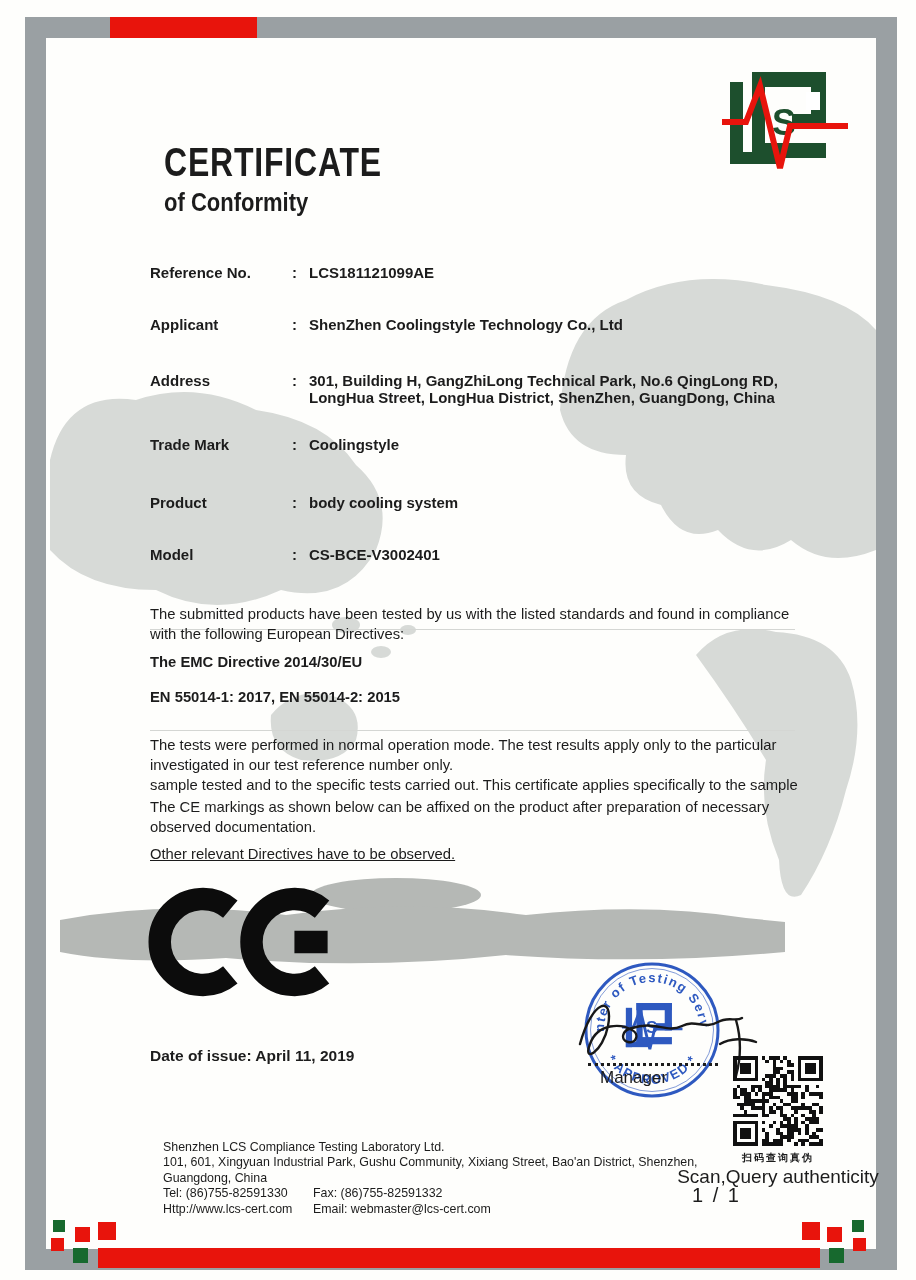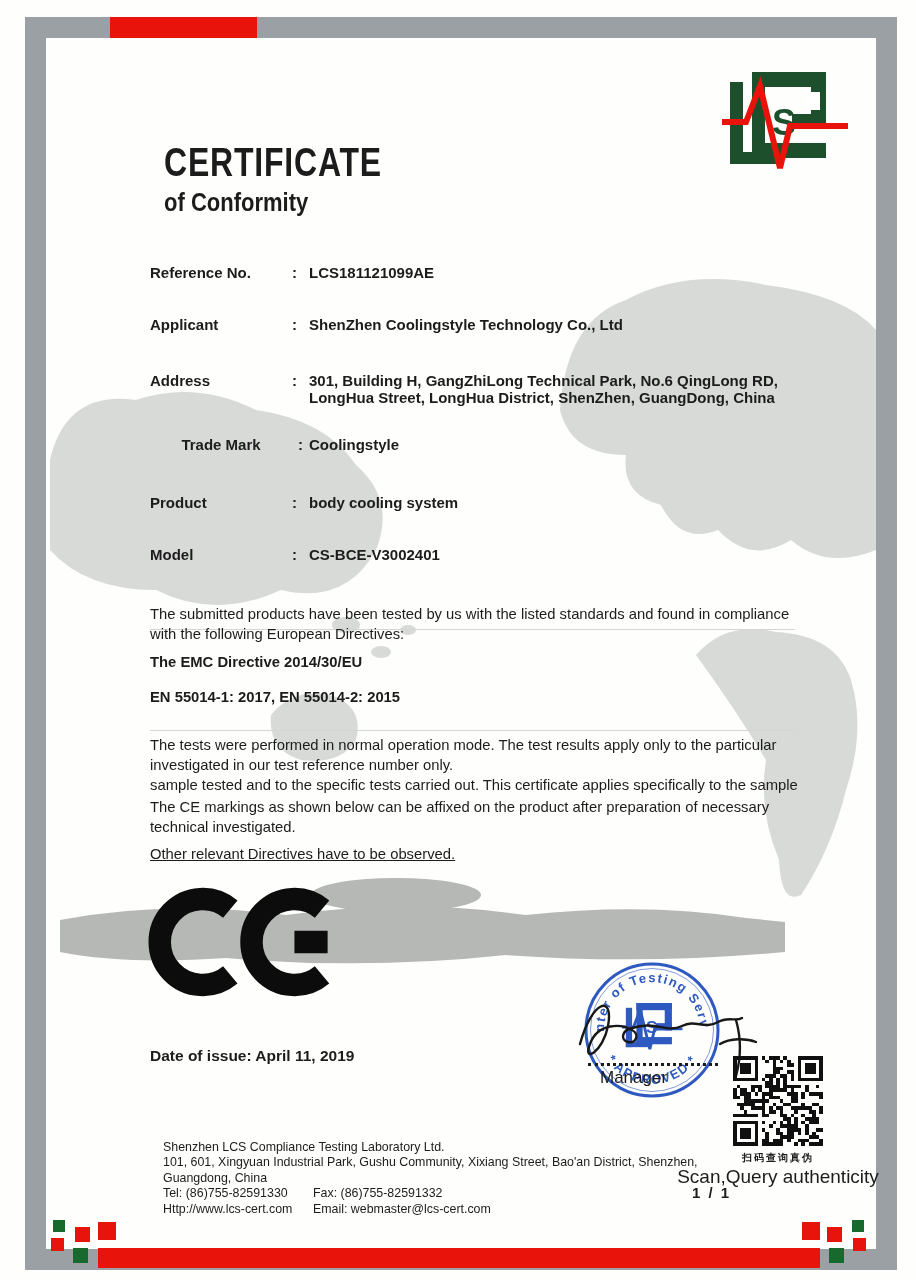--- a/index.html
+++ b/index.html
@@ -21,21 +21,21 @@
   .f-colon{width:17px;flex:0 0 17px;}
   .f-value{white-space:nowrap;}
   .bline{font-size:14.8px;line-height:20px;white-space:nowrap;}
   .bbold{font-weight:bold;}
   .rule{height:1px;background:#d4d6d3;}
   .foot{font-size:12.4px;line-height:15.4px;white-space:nowrap;}
   .foot-2col{display:grid;grid-template-columns:150px auto;}
   .qr-wrap{width:224px;text-align:center;}
   .qr-zh{font-size:10px;font-weight:bold;margin-top:5px;letter-spacing:2px;}
   .qr-en{font-size:19px;margin-top:1px;}
-  .pagenum{font-size:15px;font-weight:bold;letter-spacing:2px;text-align:center;}
+  .pagenum{font-size:20px;font-weight:normal;letter-spacing:2px;text-align:center;}
   .manager{font-size:17px;}
   .dotline{border-bottom:3px dotted #1d1d1d;}
   .map-fill{fill:var(--map-gray);}
   .map-dark{fill:var(--map-band);}
   .lg-green{fill:var(--logo-green);}
   .lg-pulse{stroke:var(--accent-red);stroke-width:6;fill:none;}
   .st-blue{fill:var(--stamp-blue);}
   .st-pulse{stroke:var(--stamp-blue);stroke-width:6;fill:none;}
   .ring-txt{font-size:13px;font-weight:bold;fill:var(--stamp-blue);letter-spacing:1.5px;}
   .sig{stroke:#181818;stroke-width:2.4;fill:none;stroke-linecap:round;}
@@ -103,21 +103,21 @@
     <span class="f-value">ShenZhen Coolingstyle Technology Co., Ltd</span>
   </div>
   <div class="f-row" style="top:372px;">
     <span class="f-label">Address</span>
     <span class="f-colon">:</span>
     <span class="f-value">
       <span style="display:block">301, Building H, GangZhiLong Technical Park, No.6 QingLong RD,</span>
       <span style="display:block">LongHua Street, LongHua District, ShenZhen, GuangDong, China</span>
     </span>
   </div>
-  <div class="f-row" style="top:436px;text-align:center;">
+  <div class="f-row" style="top:436px;">
     <span class="f-label">Trade Mark</span>
     <span class="f-colon">:</span>
     <span class="f-value">Coolingstyle</span>
   </div>
   <div class="f-row" style="top:494px;">
     <span class="f-label">Product</span>
     <span class="f-colon">:</span>
     <span class="f-value">body cooling system</span>
   </div>
   <div class="f-row" style="top:546px;">
@@ -135,21 +135,21 @@
   <div class="abs bline bbold" style="left:150px;top:687px;">EN 55014-1: 2017, EN 55014-2: 2015</div>
 
   <div class="abs rule" style="left:150px;top:730px;width:645px;"></div>
   <div class="abs bline" style="left:150px;top:735px;">
     <div>The tests were performed in normal operation mode. The test results apply only to the particular</div>
     <div>investigated in our test reference number only.</div>
     <div>sample tested and to the specific tests carried out. This certificate applies specifically to the sample</div>
   </div>
   <div class="abs bline" style="left:150px;top:797px;">
     <div>The CE markings as shown below can be affixed on the product after preparation of necessary</div>
-    <div>technical investigated.</div>
+    <div>observed documentation.</div>
   </div>
   <div class="abs bline" style="left:150px;top:844px;text-decoration:underline;">Other relevant Directives have to be observed.</div>
 
   <svg class="abs" role="img" style="left:148px;top:886px;" width="205" height="112" viewBox="0 0 210 112" aria-label="CE">
     <path class="ce" d="M84.3,22.3 A44,44 0 1 0 84.3,89.7"></path>
     <path class="ce" d="M178.3,22.3 A44,44 0 1 0 178.3,89.7"></path>
     <path class="ce" d="M150,56 L184,56"></path>
   </svg>
 
   <div class="abs bline bbold" style="left:150px;top:1046px;font-size:15.5px;">Date of issue: April 11, 2019</div>

